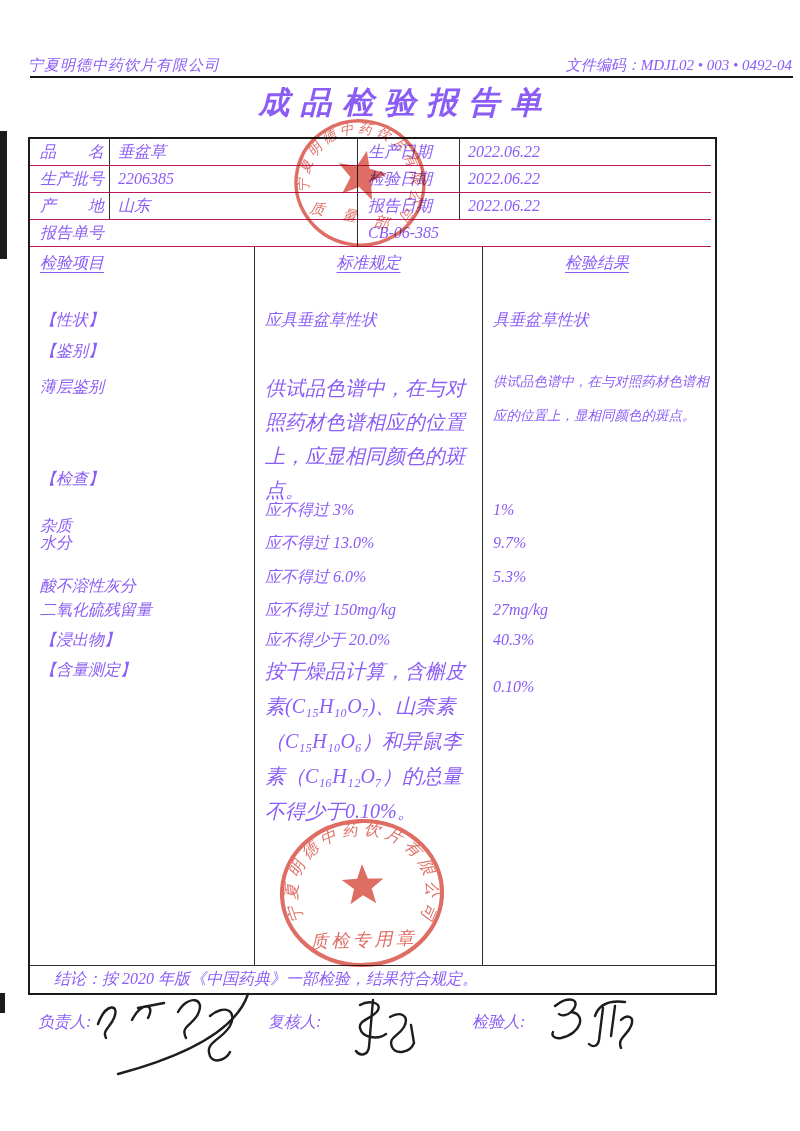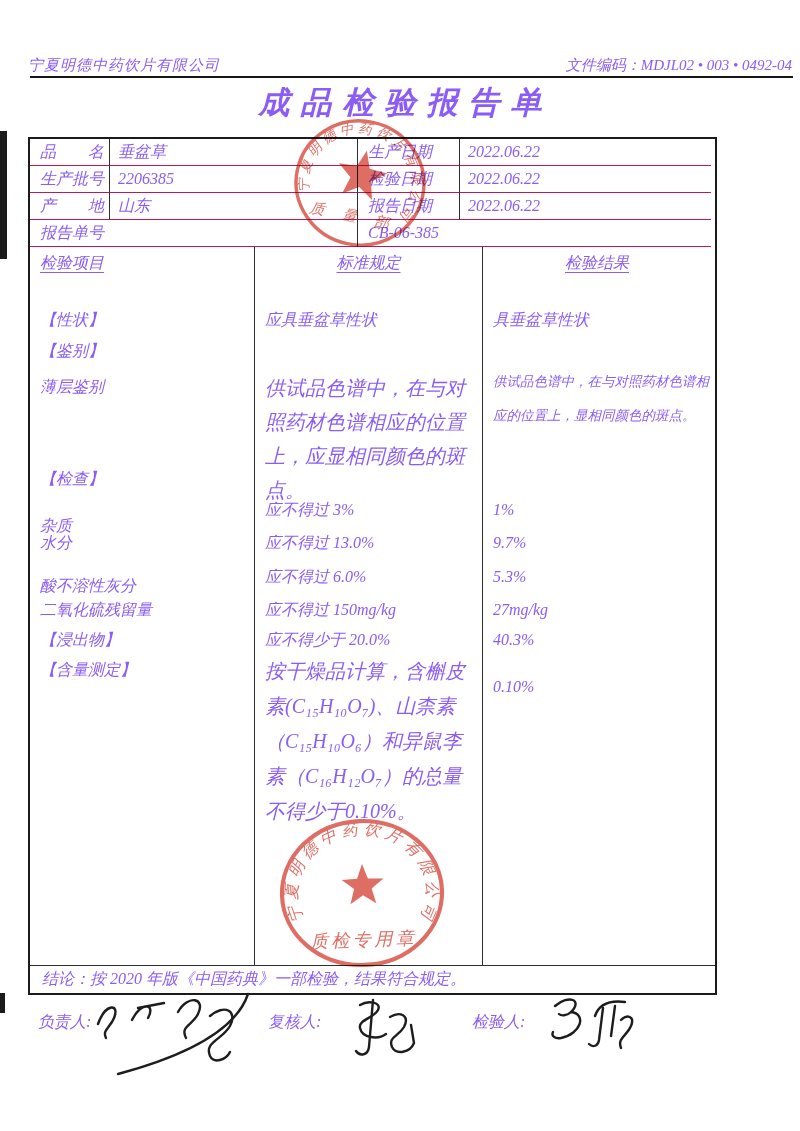--- a/index.html
+++ b/index.html
@@ -32,21 +32,21 @@
   .rcol2{left:225px;width:228px;border-right:1px solid #2e2e2e;}
   .rcol3{left:453px;width:228px;}
   .rline{position:absolute;left:10px;font-size:16px;line-height:20px;white-space:nowrap;}
   .rhead{font-size:16px;text-decoration:underline;text-underline-offset:4px;}
   .center{left:0;width:100%;text-align:center;}
   .wrap{white-space:normal;line-height:34px;}
   .std-long{width:216px;font-size:20px;}
   .res-long{width:218px;font-size:13.5px;}
   
   .conclusion{box-sizing:border-box;height:28px;border-top:1px solid #2e2e2e;
-    font-size:16px;display:flex;align-items:center;padding-left:12px;}
+    font-size:16px;display:flex;align-items:center;padding-left:24px;}
   
   .sig-label{font-size:16px;top:1012px;}
   svg.sig{position:absolute;}
   .sig path{fill:none;stroke:#1d1d1d;stroke-width:2.4;stroke-linecap:round;stroke-linejoin:round;}
   
   svg.stamp{position:absolute;mix-blend-mode:multiply;opacity:.8;}
   .stamp text{font-family:"Liberation Serif","DejaVu Serif",serif;}
   
   .edge-streak{left:0;width:7px;background:#1b1b1b;}
 </style>

